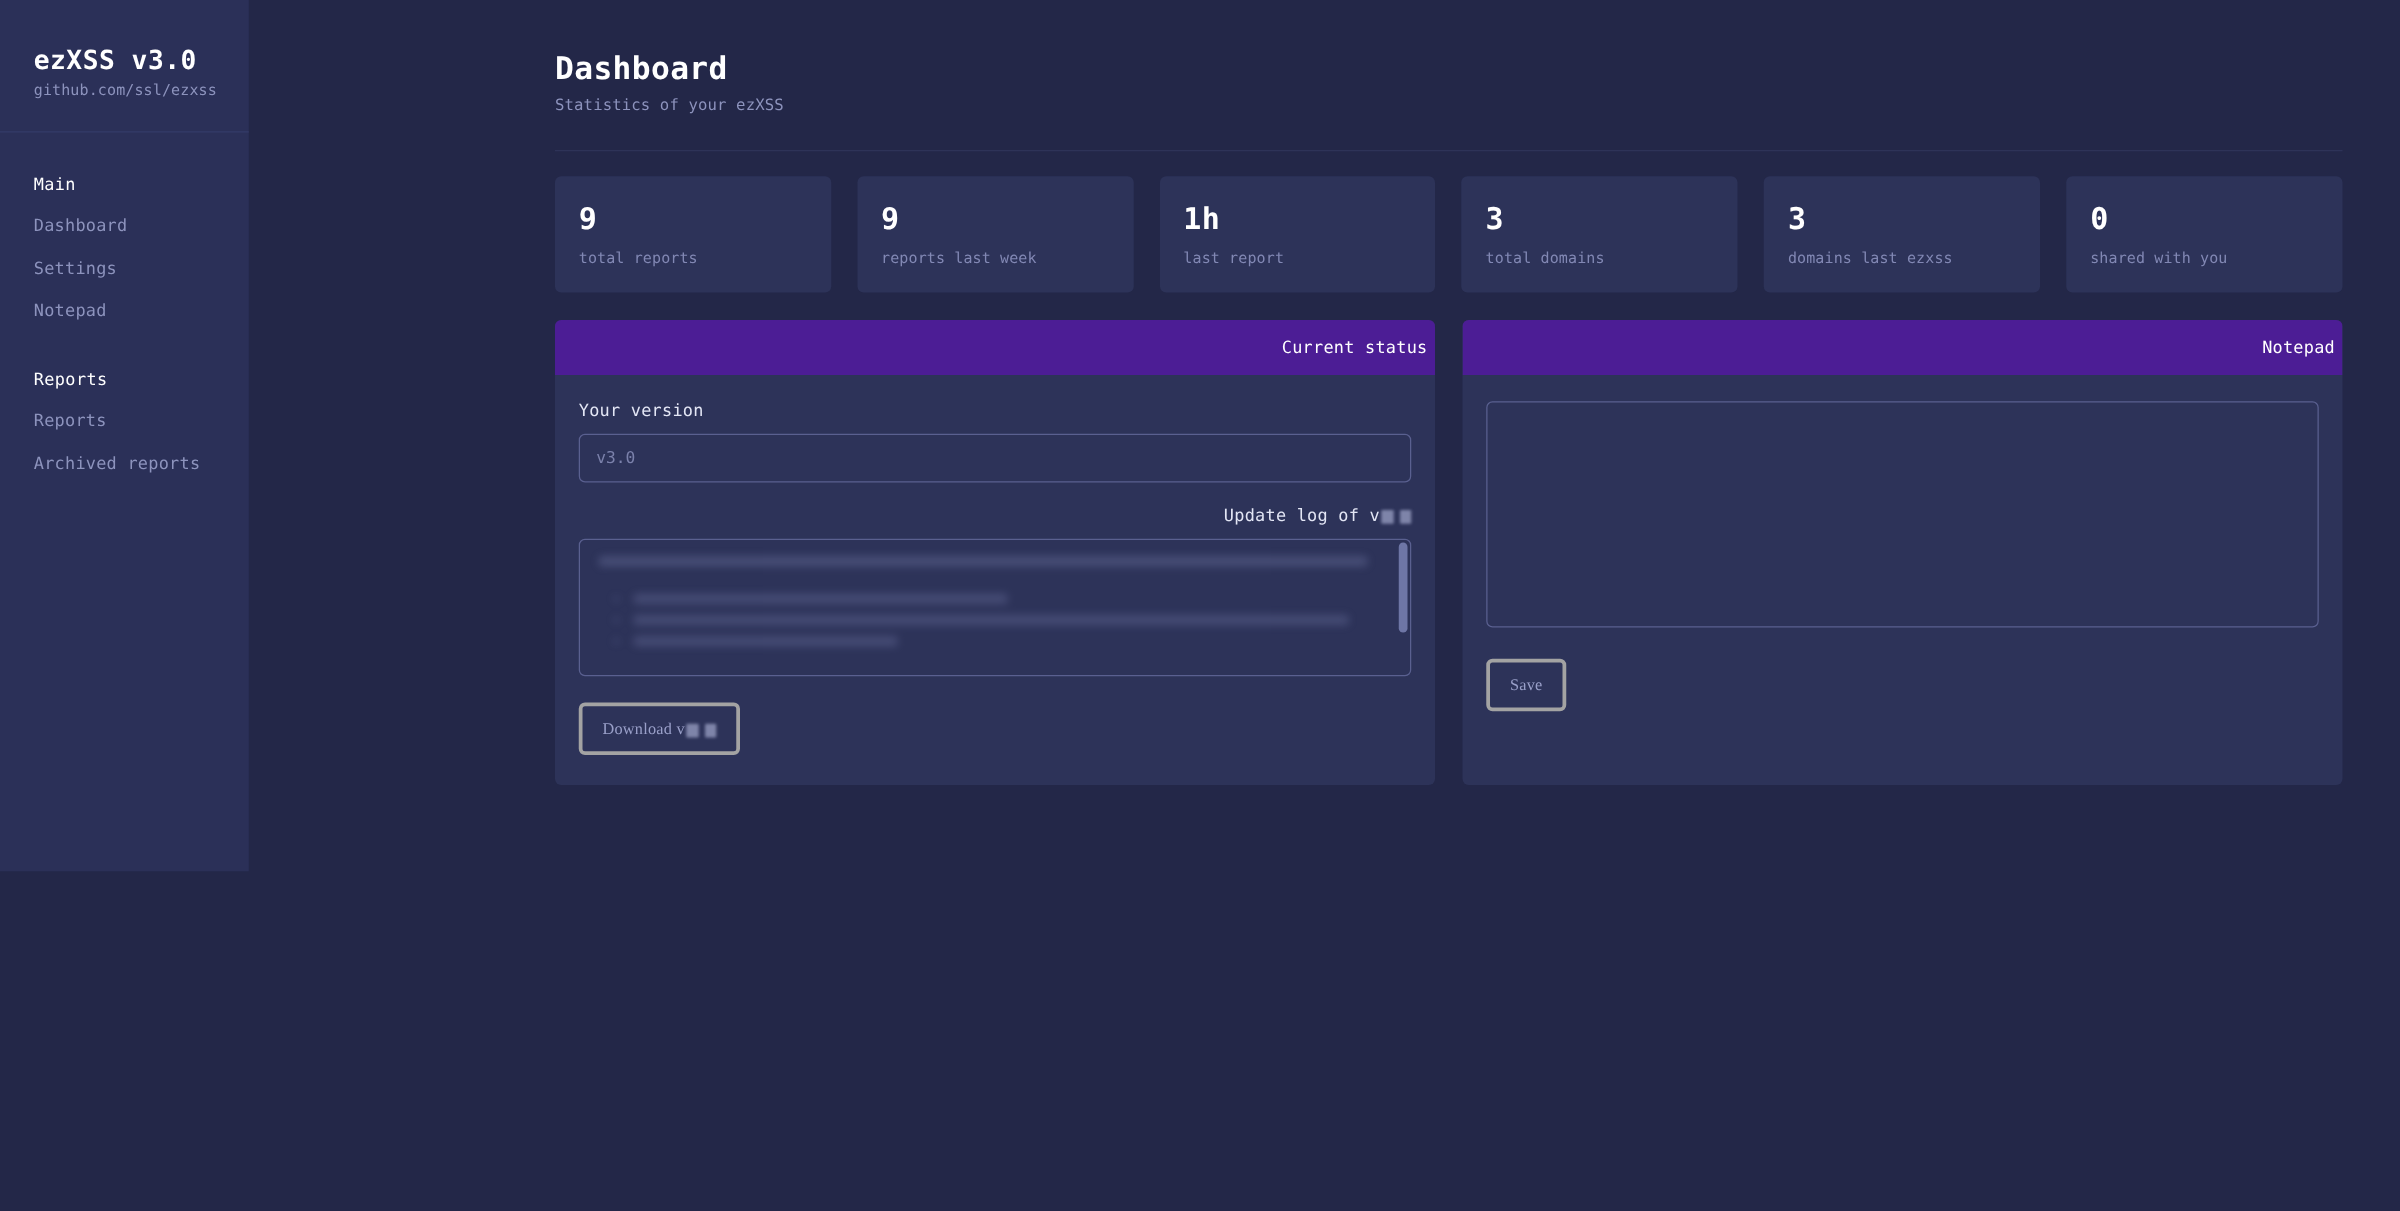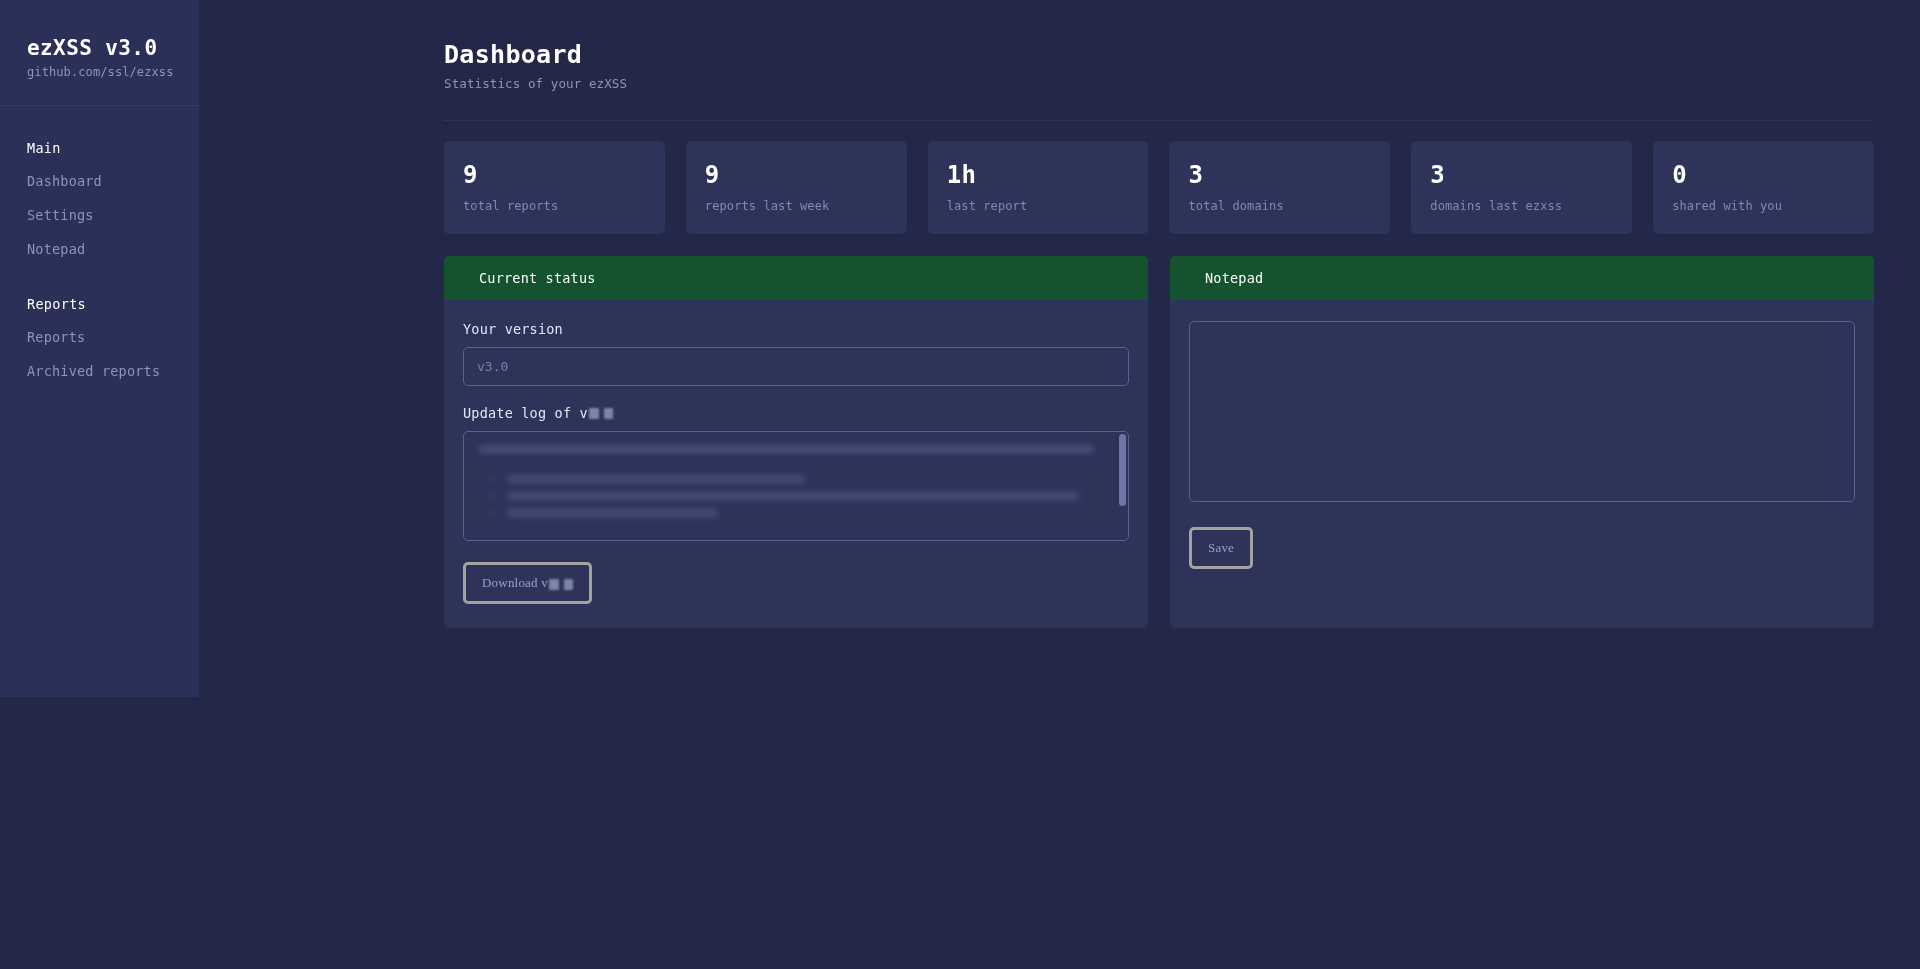--- a/index.html
+++ b/index.html
@@ -144,25 +144,26 @@
   }
 
   .panel {
     flex: 1;
     background: #2d3359;
     border-radius: 5px;
     overflow: hidden;
   }
 
   .panel-header {
-    background: #14532d;
-    padding: 14px 35px;
+    background: #4c1d95;
+    padding: 14px 6px;
     font-size: 13.5px;
     color: #ffffff;
     letter-spacing: 0.2px;
+    text-align: right;
   }
 
   .panel-body {
     padding: 21px 19px 24px 19px;
   }
 
   .field-label {
     font-size: 13.5px;
     color: #e3e6f5;
     margin-bottom: 10px;
@@ -182,20 +183,21 @@
   }
   .text-input::placeholder { color: #7b81ab; }
 
   .field-label-2 {
     font-size: 13.5px;
     color: #e3e6f5;
     margin: 19px 0 10px 0;
     letter-spacing: 0.2px;
     display: flex;
     align-items: center;
+    justify-content: flex-end;
   }
 
   .redact {
     display: inline-block;
     background: #9aa0c4;
     border-radius: 1px;
     vertical-align: middle;
     opacity: 0.75;
     filter: blur(1.2px);
   }

